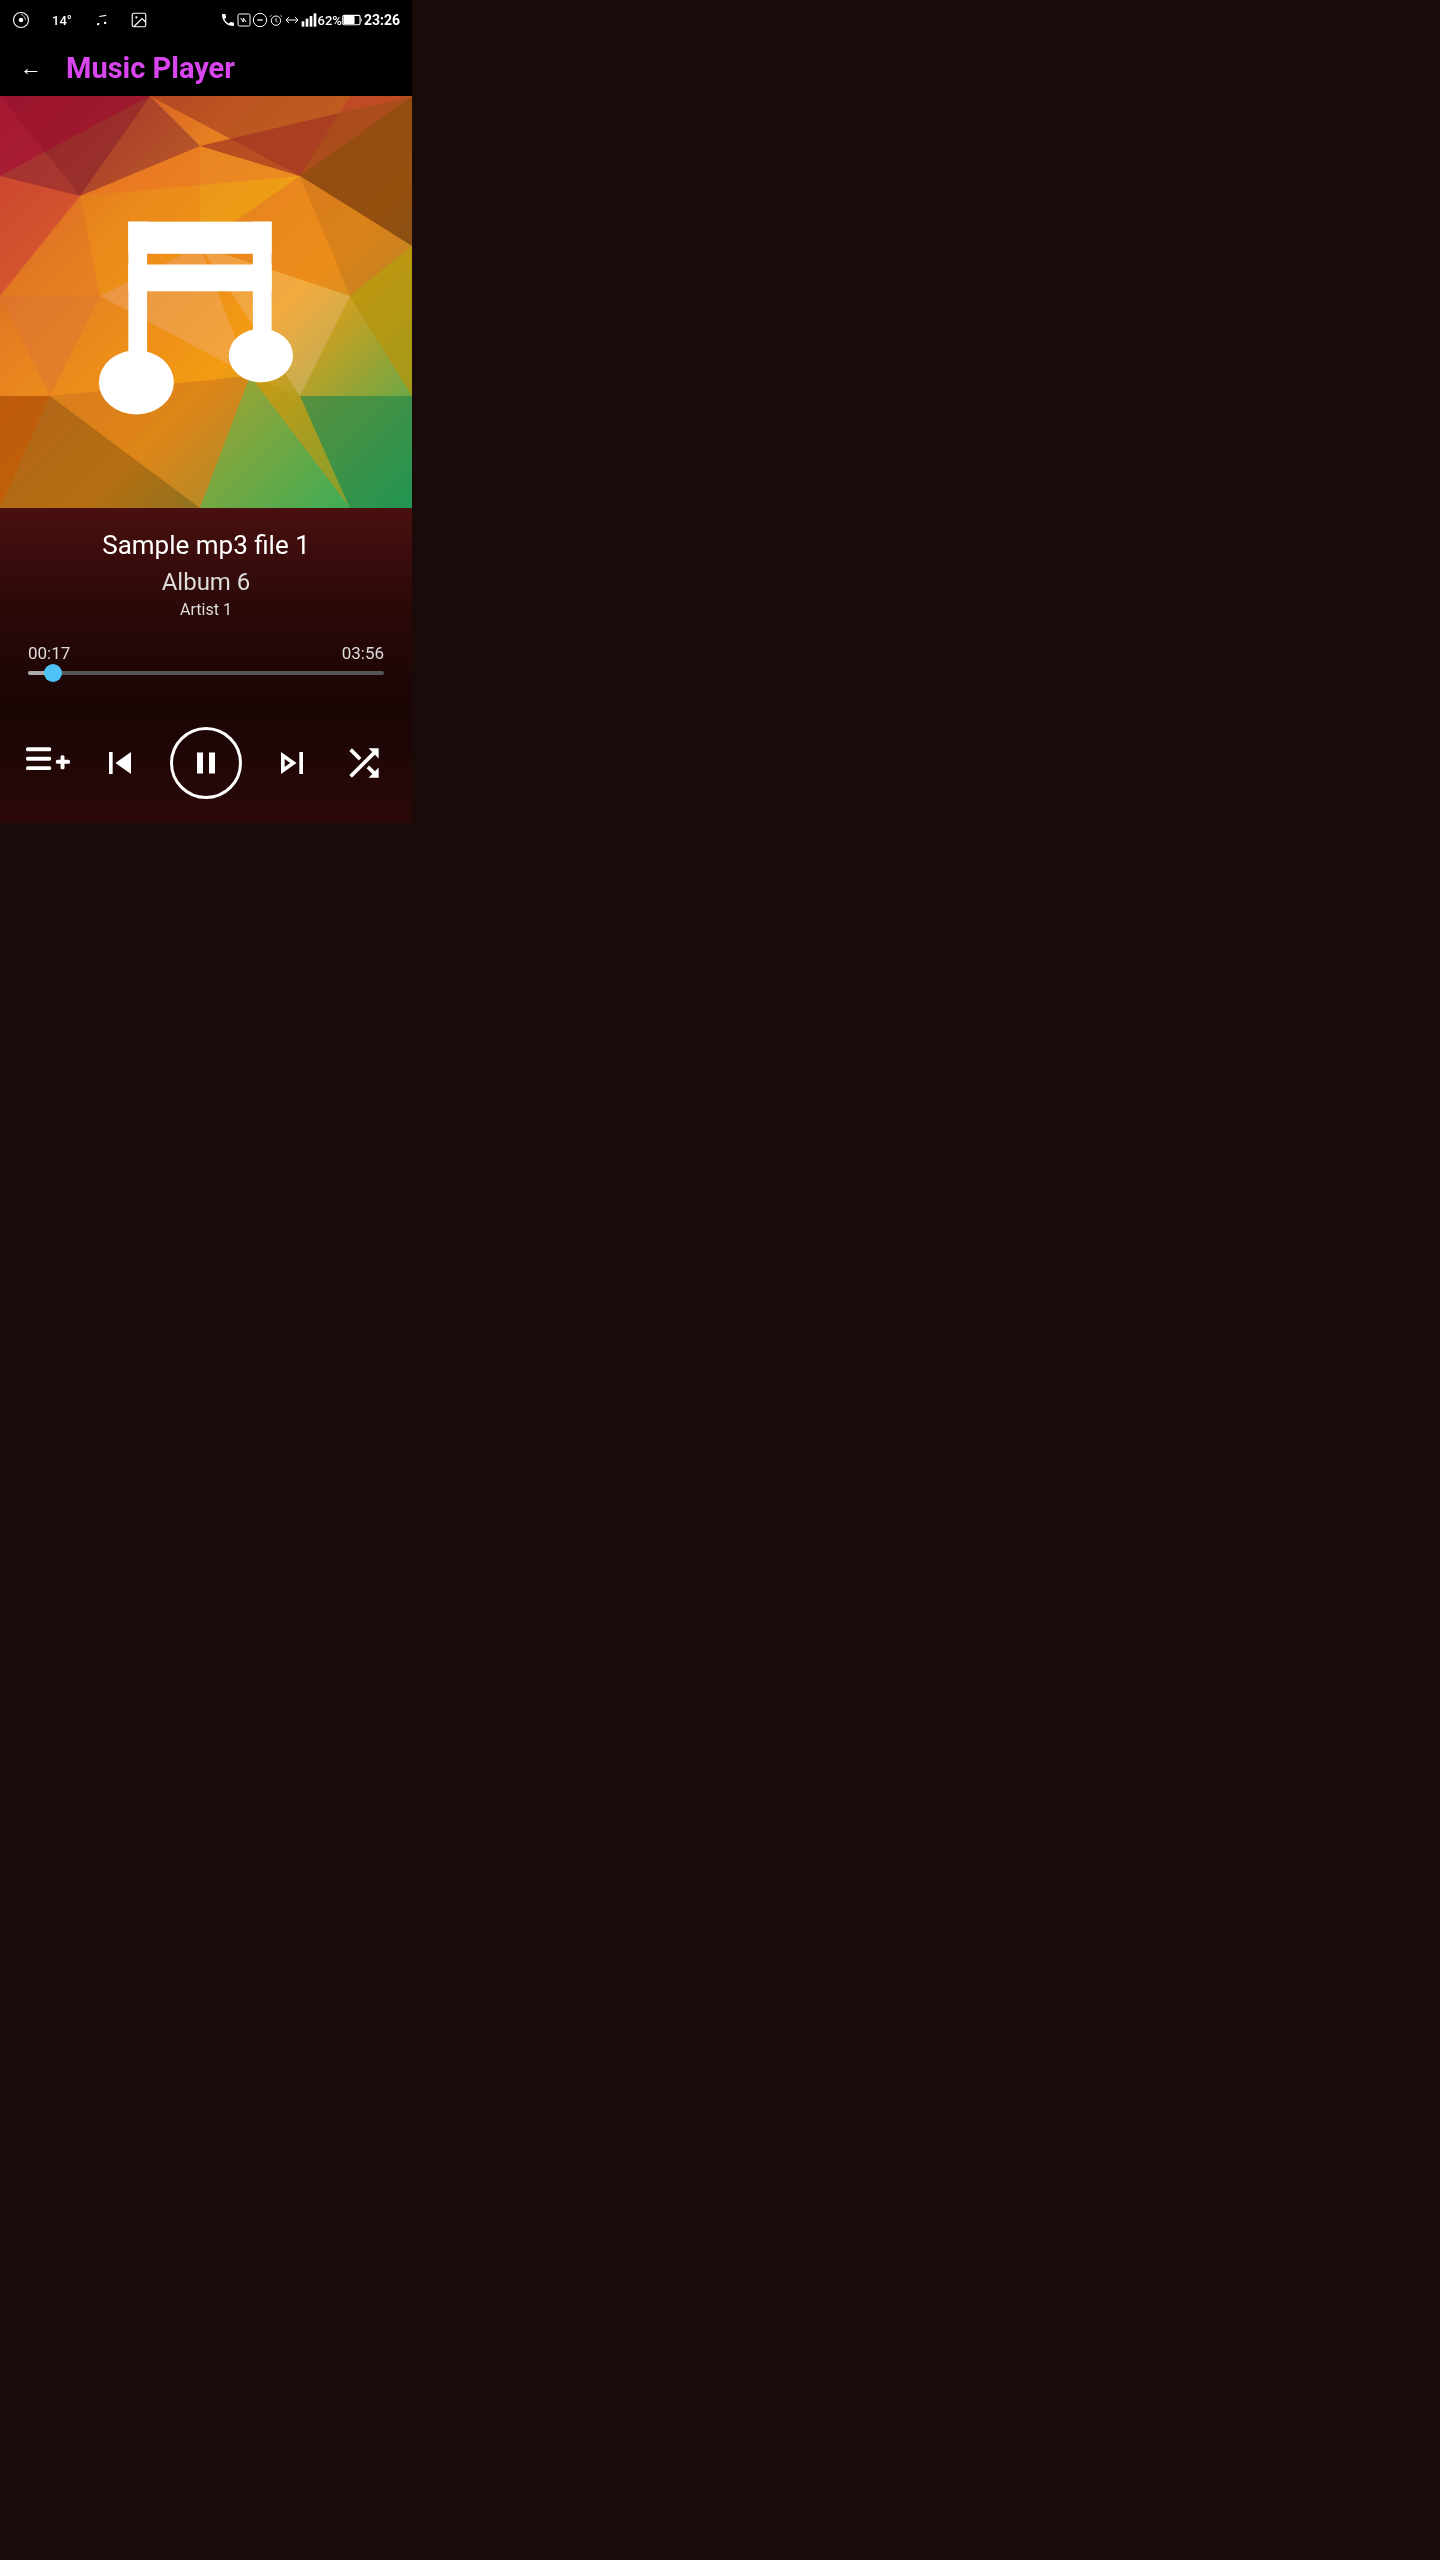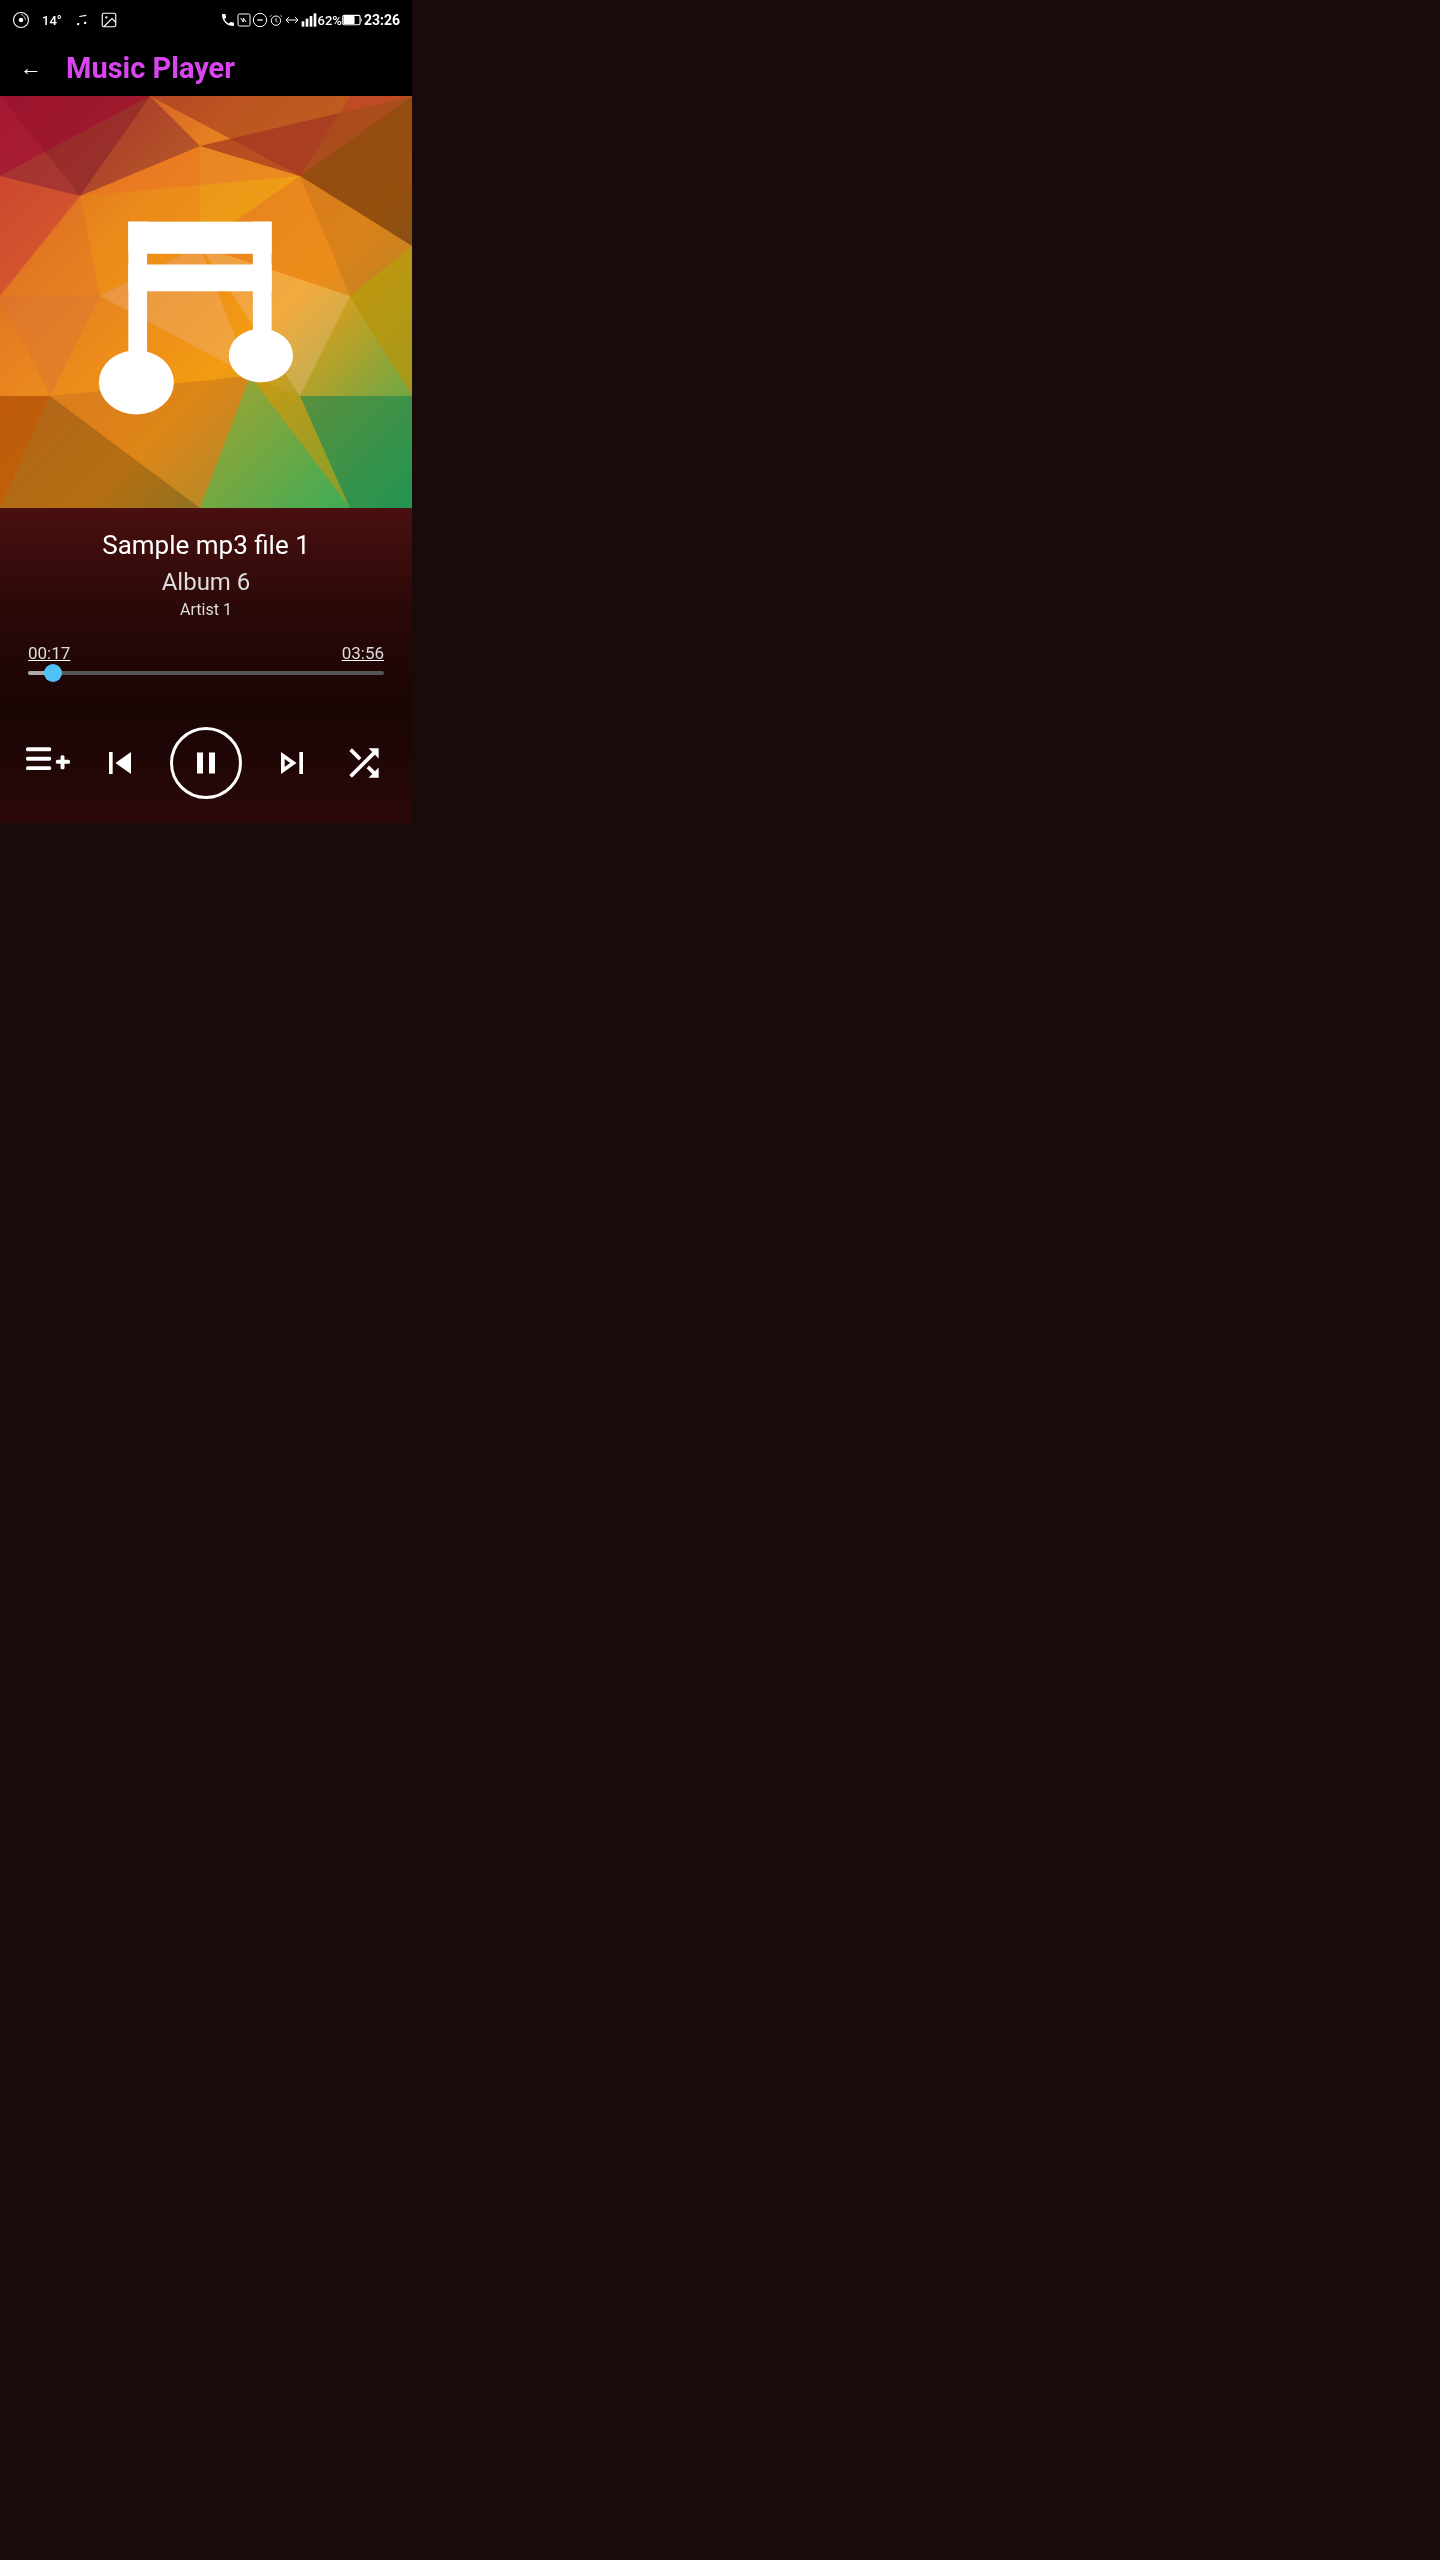--- a/index.html
+++ b/index.html
@@ -21,21 +21,21 @@
       display: flex;
       align-items: center;
       justify-content: space-between;
       padding: 0 12px;
       font-size: 13px;
       font-weight: 500;
     }
     .status-left {
       display: flex;
       align-items: center;
-      gap: 12px;
+      gap: 22px;
     }
     .status-right {
       display: flex;
       align-items: center;
       font-size: 13px;
     }
     .status-time {
       font-weight: bold;
       font-size: 14px;
     }
@@ -114,21 +114,20 @@
     
     .progress-container {
       padding: 0 8px;
       margin-bottom: 4px;
     }
     .time-row {
       display: flex;
       justify-content: space-between;
       align-items: center;
       margin-bottom: 8px;
-      text-decoration: underline;
     }
     .time-label {
       font-size: 17px;
       color: #ddd;
     }
     .progress-bar-wrapper {
       width: 100%;
       height: 4px;
       background: #555;
       border-radius: 2px;

